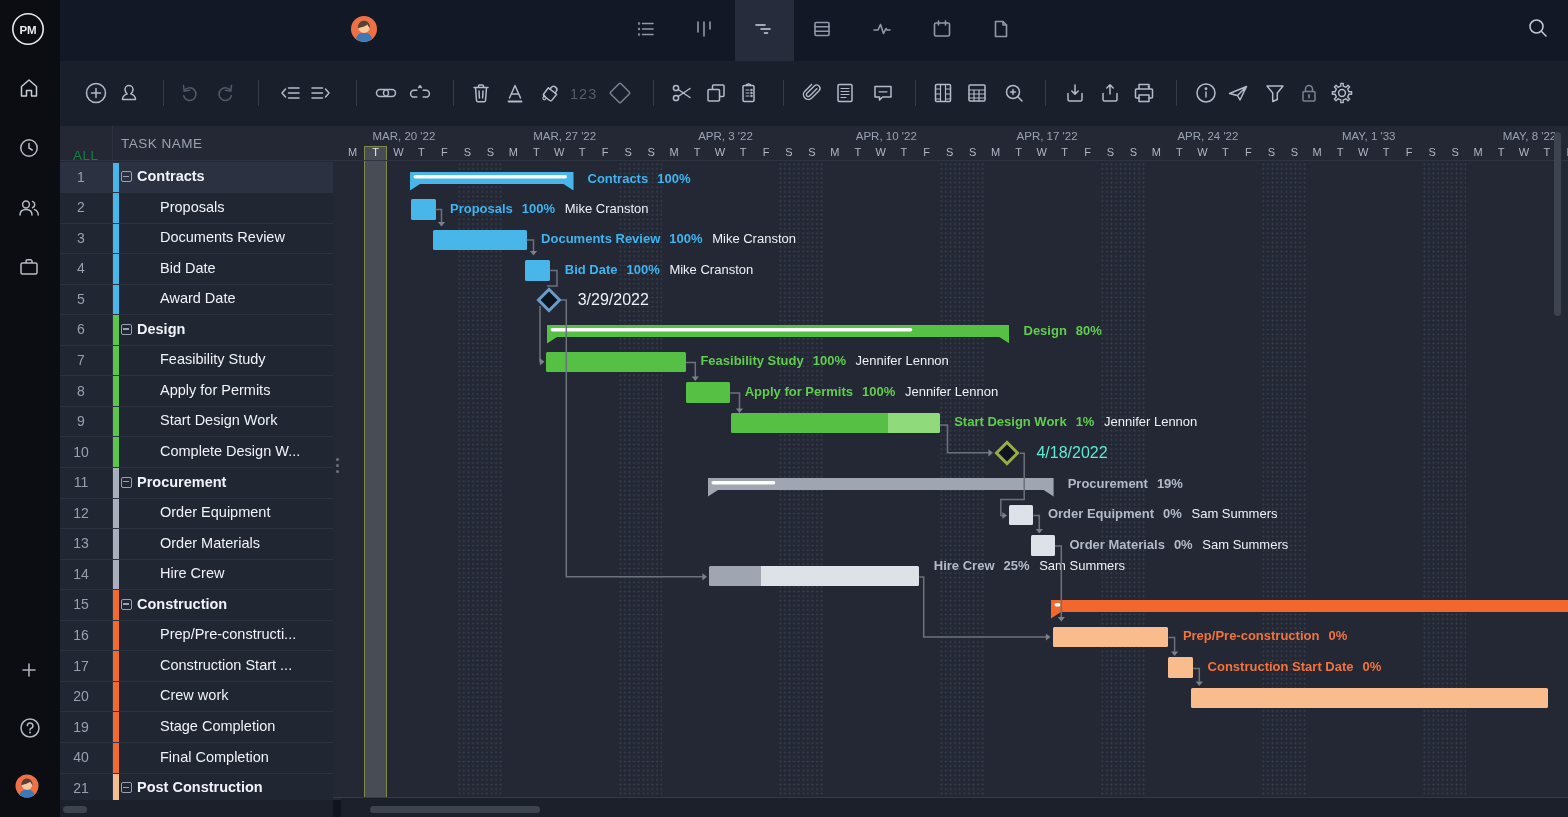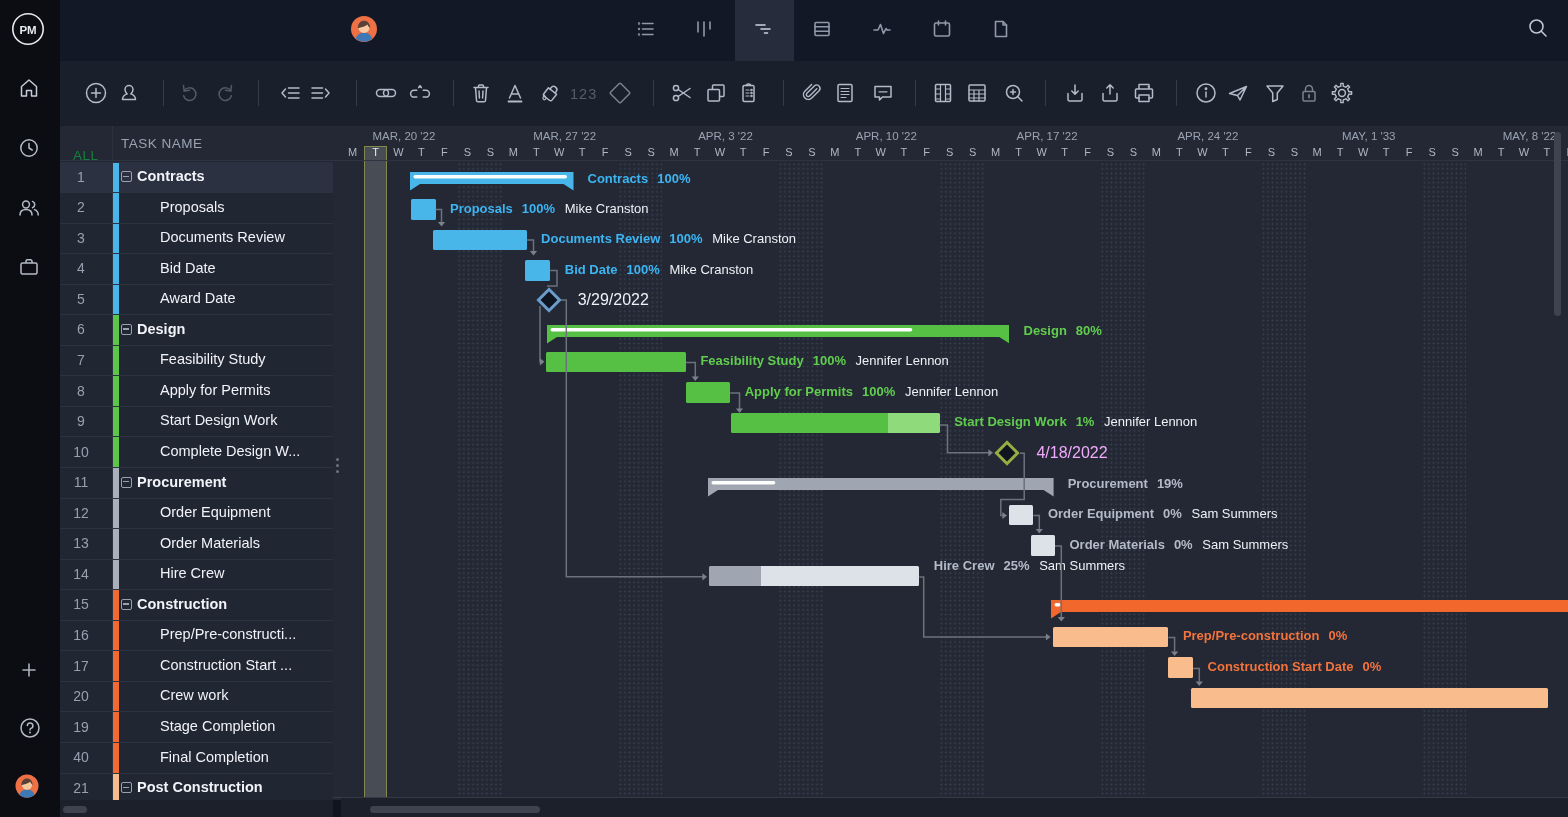--- a/index.html
+++ b/index.html
@@ -512,21 +512,21 @@
       <rect x="3.5" y="3" width="361.8" height="3.5" rx="1.7" fill="#fdfefe"></rect>
     </svg>
 <div class="lbl" style="left:1023.5px;top:323.2px;color:#61cd4e">Design<span class="pct">80%</span></div>
 <div class="bar" style="left:546.3px;top:351.8px;width:139.6px;height:20.5px;background:#55c043"></div>
 <div class="lbl" style="left:700.4px;top:353.3px;color:#61cd4e">Feasibility Study<span class="pct">100%</span> <span class="asg" style="margin-left:6px">Jennifer Lennon</span></div>
 <div class="bar" style="left:685.9px;top:382.4px;width:44.3px;height:20.5px;background:#55c043"></div>
 <div class="lbl" style="left:744.7px;top:383.9px;color:#61cd4e">Apply for Permits<span class="pct">100%</span> <span class="asg" style="margin-left:6px">Jennifer Lennon</span></div>
 <div class="bar" style="left:731.0px;top:412.9px;width:208.7px;height:20.5px;background:linear-gradient(90deg,#55c043 75%,#8fdb7c 75%)"></div>
 <div class="lbl" style="left:954.2px;top:414.4px;color:#61cd4e">Start Design Work<span class="pct">1%</span> <span class="asg" style="margin-left:6px">Jennifer Lennon</span></div>
 <div class="abs" style="left:998.4px;top:444.2px;width:18px;height:18px;background:#0e1420;border:3px solid #97ac42;transform:rotate(45deg)"></div>
-<div class="abs" style="left:1036.4px;top:444.2px;font-size:16px;color:#f0abfc;white-space:nowrap">4/18/2022</div>
+<div class="abs" style="left:1036.4px;top:444.2px;font-size:16px;color:#5eead4;white-space:nowrap">4/18/2022</div>
 <svg class="abs" style="left:708.1px;top:477.5px" width="346" height="19.5">
       <polygon points="0,0 345.6,0 345.6,18.5 335.6,12 10,12 0,18.5" fill="#9fa6b1"></polygon>
       <rect x="3.5" y="3" width="63.8" height="3.5" rx="1.7" fill="#fdfefe"></rect>
     </svg>
 <div class="lbl" style="left:1067.7px;top:476.0px;color:#b3bac8">Procurement<span class="pct">19%</span></div>
 <div class="bar" style="left:1008.7px;top:504.6px;width:24.7px;height:20.5px;background:#dde1e8"></div>
 <div class="lbl" style="left:1047.9px;top:506.1px;color:#b3bac8">Order Equipment<span class="pct">0%</span> <span class="asg" style="margin-left:6px">Sam Summers</span></div>
 <div class="bar" style="left:1030.8px;top:535.1px;width:24.2px;height:20.5px;background:#dde1e8"></div>
 <div class="lbl" style="left:1069.5px;top:536.6px;color:#b3bac8">Order Materials<span class="pct">0%</span> <span class="asg" style="margin-left:6px">Sam Summers</span></div>
 <div class="bar" style="left:709.2px;top:565.7px;width:210.1px;height:20.5px;background:linear-gradient(90deg,#9fa6b1 25%,#dde1e8 25%)"></div>

